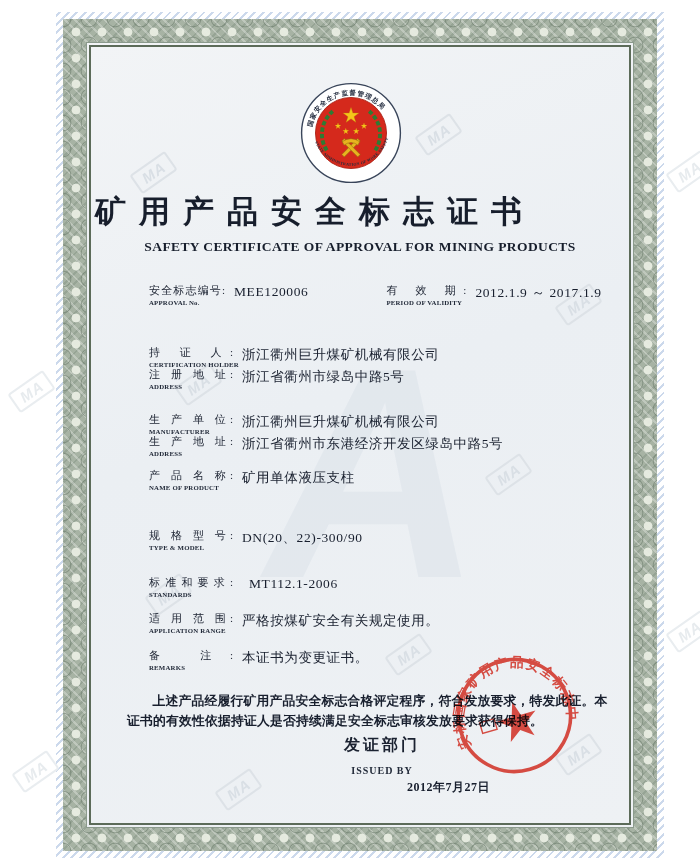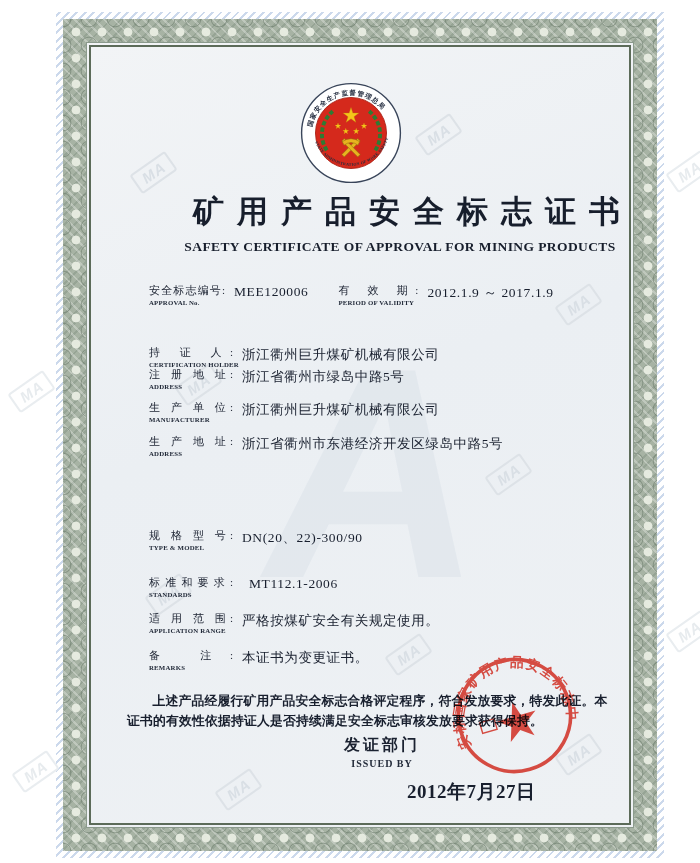--- a/index.html
+++ b/index.html
@@ -51,27 +51,27 @@
   .wm-bigA {
     position:absolute; left:180px; top:280px;
     font-family:"Liberation Sans",sans-serif; font-weight:bold;
     font-size:300px; color:rgba(205,215,225,.30);
     transform:skewX(-8deg); line-height:1;
   }
   
   .emblem { position:absolute; left:212px; top:38px; }
   .cert-title {
     position:absolute; left:0; top:148px; width:100%;
-    text-align:right; font-size:31px; font-weight:bold;
-    letter-spacing:13px; padding-left:21px; color:#171e2c;
+    text-align:left; font-size:31px; font-weight:bold;
+    letter-spacing:13px; padding-left:8px; color:#171e2c;
   }
   .cert-subtitle {
     position:absolute; left:0; top:196px; width:100%;
     text-align:center; font-size:13.5px; font-weight:bold;
-    letter-spacing:.4px; color:#171e2c;margin-left:40px;
+    letter-spacing:.4px; color:#171e2c;
   }
   
   .row { position:absolute; left:62px; display:flex; align-items:flex-start; }
   .lbl { width:84px; flex:0 0 84px; }
   .lbl .cn {
     display:block; font-size:11px; font-weight:normal;
     text-align:justify; text-align-last:justify; white-space:nowrap;
     letter-spacing:0; color:#1b2231;
   }
   .lbl .en {
@@ -84,24 +84,24 @@
   }
   .grp { display:flex; align-items:flex-start; }
   
   .statement {
     position:absolute; left:40px; top:648px; width:492px;
     font-size:12.8px; font-weight:bold; line-height:1.6;
     text-indent:2em; color:#181f2e; letter-spacing:.2px;
   }
   .issued { position:absolute; left:215px; top:692px; width:160px; text-align:center; }
   .issued .cn { font-size:16px; font-weight:bold; letter-spacing:3px; color:#1b2231; }
-  .issued .en { font-size:10px; font-weight:bold; letter-spacing:1px; margin-top:2px; color:#232b3a; }
+  .issued .en { font-size:10px; font-weight:bold; letter-spacing:1px; margin-top:9px; color:#232b3a; }
   .date {
     position:absolute; left:320px; top:736px;
-    font-size:19px; font-weight:bold; letter-spacing:.5px; color:#181f2e;
+    font-size:12px; font-weight:bold; letter-spacing:.5px; color:#181f2e;
   }
   .seal { position:absolute; left:355px; top:600px; opacity:.9; mix-blend-mode:multiply; }
 </style>
 </head>
 <body>
 
 <div class="sheet">
   <div class="band">
     <div class="inner">
 
@@ -152,21 +152,21 @@
       <div class="cert-subtitle">SAFETY CERTIFICATE OF APPROVAL FOR MINING PRODUCTS</div>
 
       <div class="row" style="top:240px; width:480px;">
         <div class="grp">
           <span class="lbl" style="flex-basis:76px;width:76px">
             <span class="cn">安全标志编号:</span>
             <span class="en">APPROVAL No.</span>
           </span>
           <span class="val">MEE120006</span>
         </div>
-        <div class="grp" style="margin-left:30px">
+        <div class="grp" style="margin-left:78px">
           <span class="lbl" style="flex-basis:80px;width:80px">
             <span class="cn">有 效 期:</span>
             <span class="en">PERIOD OF VALIDITY</span>
           </span>
           <span class="val">2012.1.9 ～ 2017.1.9</span>
         </div>
       </div>
 
       <div class="row" style="top:302px">
         <span class="lbl">
@@ -175,33 +175,40 @@
           </span>
         <span class="val">浙江衢州巨升煤矿机械有限公司</span>
       </div>
       <div class="row" style="top:324px">
         <span class="lbl">
             <span class="cn">注 册 地 址:</span>
             <span class="en">ADDRESS</span>
           </span>
         <span class="val">浙江省衢州市绿岛中路5号</span>
       </div>
-      <div class="row" style="top:357px">
+      <div class="row" style="top:369px">
         <span class="lbl">
             <span class="cn">生 产 单 位:</span>
             <span class="en">MANUFACTURER</span>
           </span>
         <span class="val">浙江衢州巨升煤矿机械有限公司</span>
       </div>
       <div class="row" style="top:391px">
         <span class="lbl">
             <span class="cn">生 产 地 址:</span>
             <span class="en">ADDRESS</span>
           </span>
         <span class="val">浙江省衢州市东港经济开发区绿岛中路5号</span>
+      </div>
+      <div class="row" style="top:425px">
+        <span class="lbl">
+            <span class="cn">产 品 名 称:</span>
+            <span class="en">NAME OF PRODUCT</span>
+          </span>
+        <span class="val">矿用单体液压支柱</span>
       </div>
       <div class="row" style="top:485px">
         <span class="lbl">
             <span class="cn">规 格 型 号:</span>
             <span class="en">TYPE &amp; MODEL</span>
           </span>
         <span class="val">DN(20、22)-300/90</span>
       </div>
 
       <div class="row" style="top:532px">

